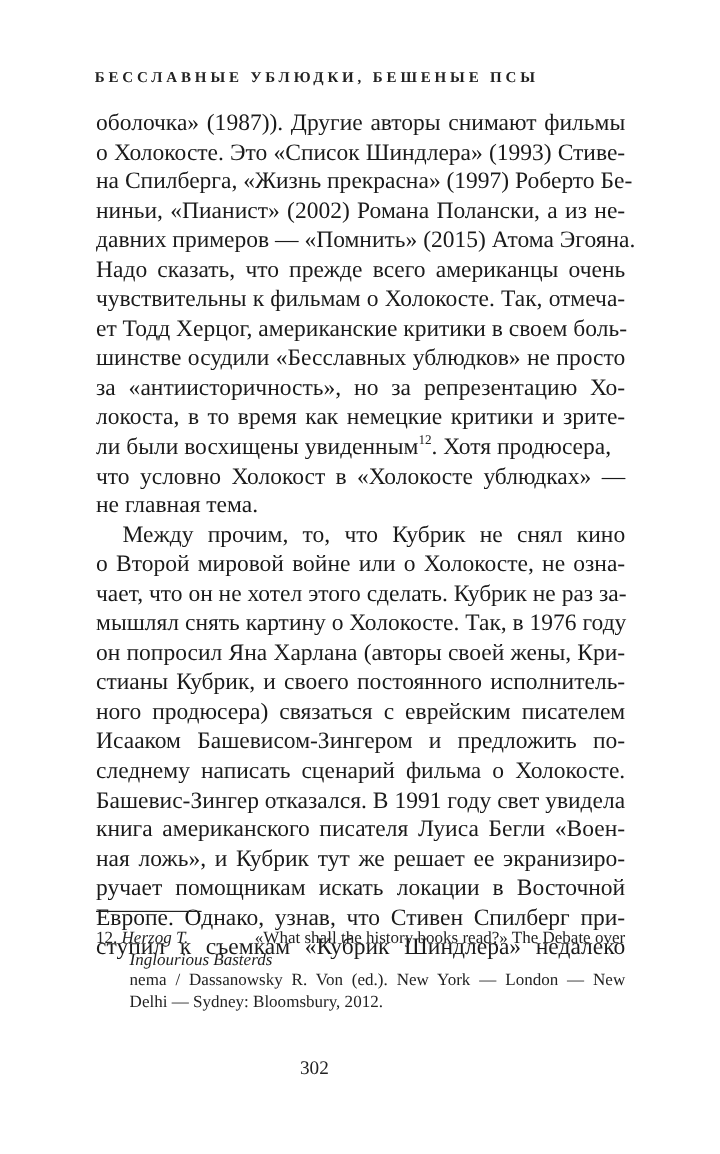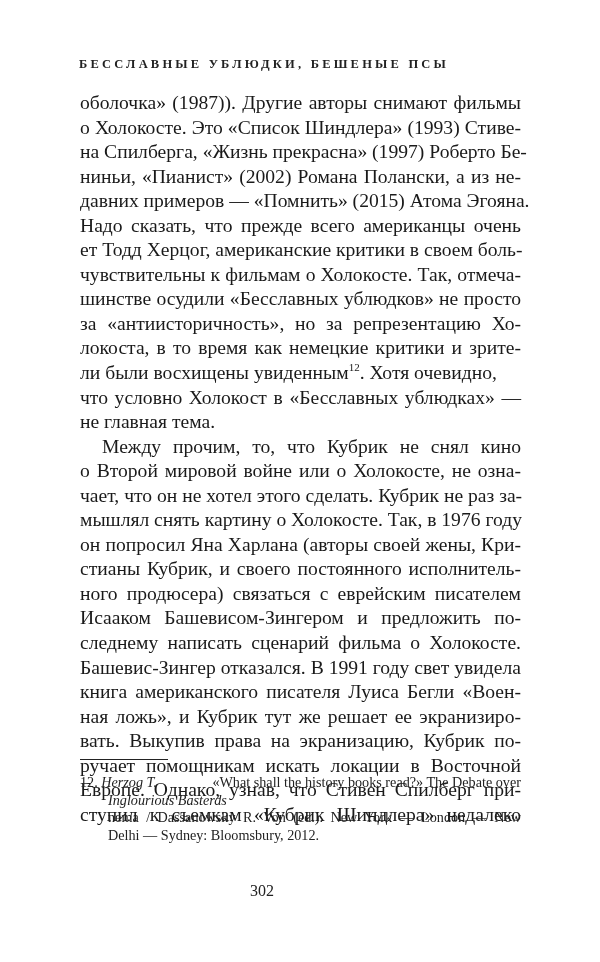--- a/index.html
+++ b/index.html
@@ -45,43 +45,42 @@
 
 <div class="running-head">БЕССЛАВНЫЕ УБЛЮДКИ, БЕШЕНЫЕ ПСЫ</div>
 
 <div class="body-text">
   <span class="line">оболочка» (1987)). Другие авторы снимают фильмы</span>
   <span class="line">о Холокосте. Это «Список Шиндлера» (1993) Стиве-</span>
   <span class="line">на Спилберга, «Жизнь прекрасна» (1997) Роберто Бе-</span>
   <span class="line">ниньи, «Пианист» (2002) Романа Полански, а из не-</span>
   <span class="line">давних примеров — «Помнить» (2015) Атома Эгояна.</span>
   <span class="line">Надо сказать, что прежде всего американцы очень</span>
+  <span class="line">чувствительны к фильмам о Холокосте. Так, отмеча-</span>
   <span class="line">ет Тодд Херцог, американские критики в своем боль-</span>
-  <span class="line">чувствительны к фильмам о Холокосте. Так, отмеча-</span>
   <span class="line">шинстве осудили «Бесславных ублюдков» не просто</span>
   <span class="line">за «антиисторичность», но за репрезентацию Хо-</span>
   <span class="line">локоста, в то время как немецкие критики и зрите-</span>
   <span class="line" style="text-align-last:left; display:flex; justify-content:space-between;">
-    <span><span>ли были восхищены увиденным</span><sup>12</sup><span>. Хотя очевидно,</span></span>
+    <span><span>ли были восхищены увиденным</span><sup>12</sup><span>. Хотя продюсера,</span></span>
   </span>
-  <span class="line">что условно Холокост в «Бесславных ублюдках» —</span>
+  <span class="line">что условно Холокост в «Холокосте ублюдках» —</span>
   <span class="line last">не главная тема.</span>
   <span class="line indent">Между прочим, то, что Кубрик не снял кино</span>
   <span class="line">о Второй мировой войне или о Холокосте, не озна-</span>
   <span class="line">чает, что он не хотел этого сделать. Кубрик не раз за-</span>
   <span class="line">мышлял снять картину о Холокосте. Так, в 1976 году</span>
   <span class="line">он попросил Яна Харлана (авторы своей жены, Кри-</span>
   <span class="line">стианы Кубрик, и своего постоянного исполнитель-</span>
   <span class="line">ного продюсера) связаться с еврейским писателем</span>
   <span class="line">Исааком Башевисом-Зингером и предложить по-</span>
   <span class="line">следнему написать сценарий фильма о Холокосте.</span>
   <span class="line">Башевис-Зингер отказался. В 1991 году свет увидела</span>
   <span class="line">книга американского писателя Луиса Бегли «Воен-</span>
   <span class="line">ная ложь», и Кубрик тут же решает ее экранизиро-</span>
-  <span class="line">вать. Выкупив права на экранизацию, Кубрик по-</span>
   <span class="line">ручает помощникам искать локации в Восточной</span>
   <span class="line">Европе. Однако, узнав, что Стивен Спилберг при-</span>
   <span class="line">ступил к съемкам «Кубрик Шиндлера» недалеко</span>
 </div>
 
 <div class="rule"></div>
 
 <div class="footnote">
   <span class="fn-line justify">
     <span><span>12.</span> <i>Herzog T.</i></span>

